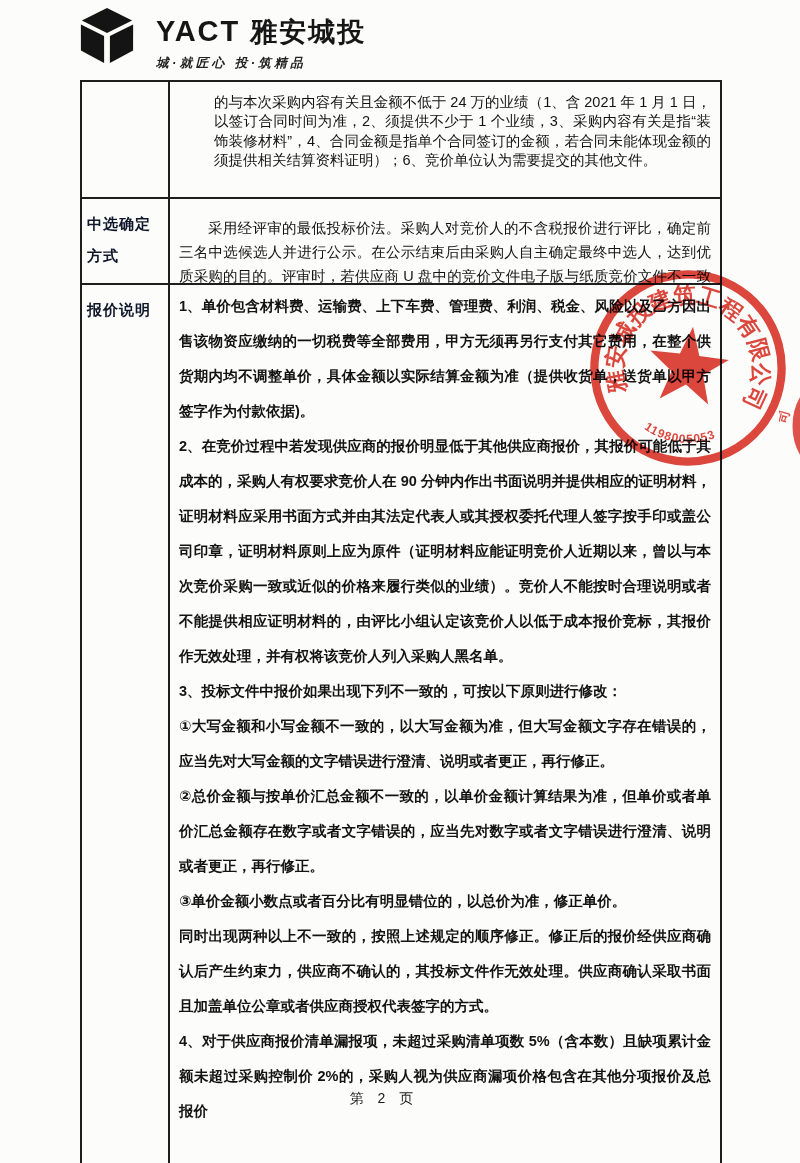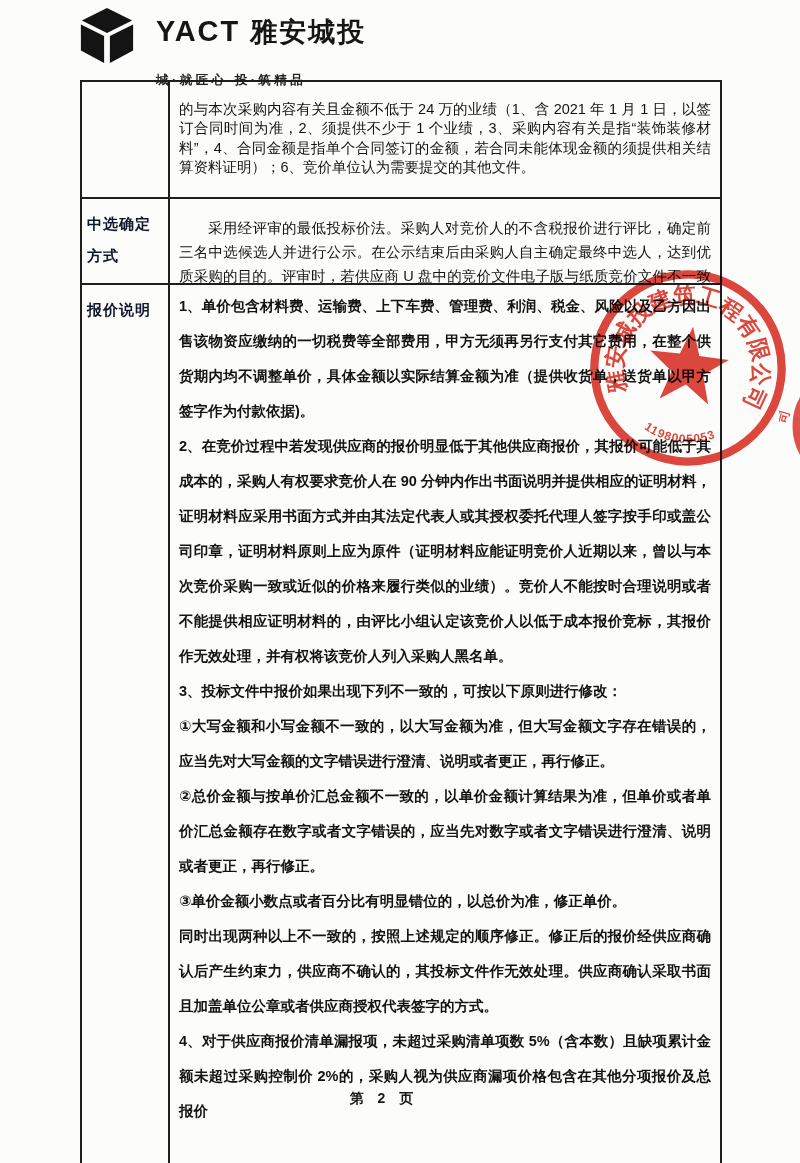--- a/index.html
+++ b/index.html
@@ -11,57 +11,57 @@
     color:#141414;
     overflow:hidden;
   }
   
   .letterhead { position:absolute; left:78px; top:6px; display:flex; gap:20px; }
   .cube-wrap { width:58px; height:60px; flex:0 0 58px; }
   .brand-col { padding-top:8px; }
   .brand-line { display:flex; align-items:baseline; gap:10px; font-weight:bold; color:#161616; }
   .brand-acronym { font-size:29px; letter-spacing:2px; }
   .brand-name { font-size:27px; letter-spacing:2px; }
-  .brand-tagline { margin-top:22px; font-size:12.5px; font-weight:bold; letter-spacing:3.5px; color:#222; }
+  .brand-tagline { margin-top:5px; font-size:12.5px; font-weight:bold; letter-spacing:3.5px; color:#222;font-style:italic; }
   
   .doc-table { position:absolute; left:80px; top:80px; width:642px; border:2px solid #1e1e1e; background:transparent; }
   .t-row { display:flex; border-bottom:2px solid #1e1e1e; }
   .t-row:last-child { border-bottom:none; }
   .cell-label {
     flex:0 0 88px; width:88px; border-right:2px solid #1e1e1e;
     font-weight:bold; font-size:15px; color:#0f172a;
     padding:9px 4px 0 5px; line-height:32px; letter-spacing:1px;
   }
   .cell-content {
     flex:1; padding:2px 9px 0 9px; font-size:14.5px; color:#131313;
     text-align:justify; overflow:hidden;
   }
   .row-1 { height:117px; }
-  .row-1 .cell-content { line-height:19.4px; padding-top:18px; }
+  .row-1 .cell-content { line-height:19.4px; padding-top:11px;margin-left:35px; }
   .row-2 { height:86px; }
   .row-2 .cell-content { line-height:24px; padding-top:17px; }
   .row-3 { height:975px; }
   .row-3 .cell-content { line-height:35px; padding-top:4px;font-weight:bold; }
   .cell-content p { margin:0; }
   .ind1 { text-indent:1.6em; }
   .ind2 { text-indent:2em; }
   
   .stamp {
     position:absolute; left:584px; top:264px; width:208px; height:208px;
     opacity:.86; mix-blend-mode:multiply; transform:rotate(7deg);
     pointer-events:none;
   }
   .stamp-edge {
     position:absolute; left:779px; top:370px; width:21px; height:112px;
     overflow:hidden; opacity:.8; mix-blend-mode:multiply; pointer-events:none;
   }
   
   .page-footer {
     position:absolute; left:0; top:1090px; width:728px; text-align:center;
-    font-size:14px; letter-spacing:5px; color:#1a1a1a; font-weight:bold;padding-left:40px;
+    font-size:14px; letter-spacing:5px; color:#1a1a1a; font-weight:normal;padding-left:40px;
   }
 </style>
 </head>
 <body>
 
 <header class="letterhead">
   <div class="cube-wrap">
     <svg viewBox="0 0 60 62" width="58" height="60" aria-hidden="true">
       <polygon points="30,2 56,15 30,28 4,15" fill="#141414"></polygon>
       <polygon points="3,19 27,31 27,59 3,46" fill="#141414"></polygon>

